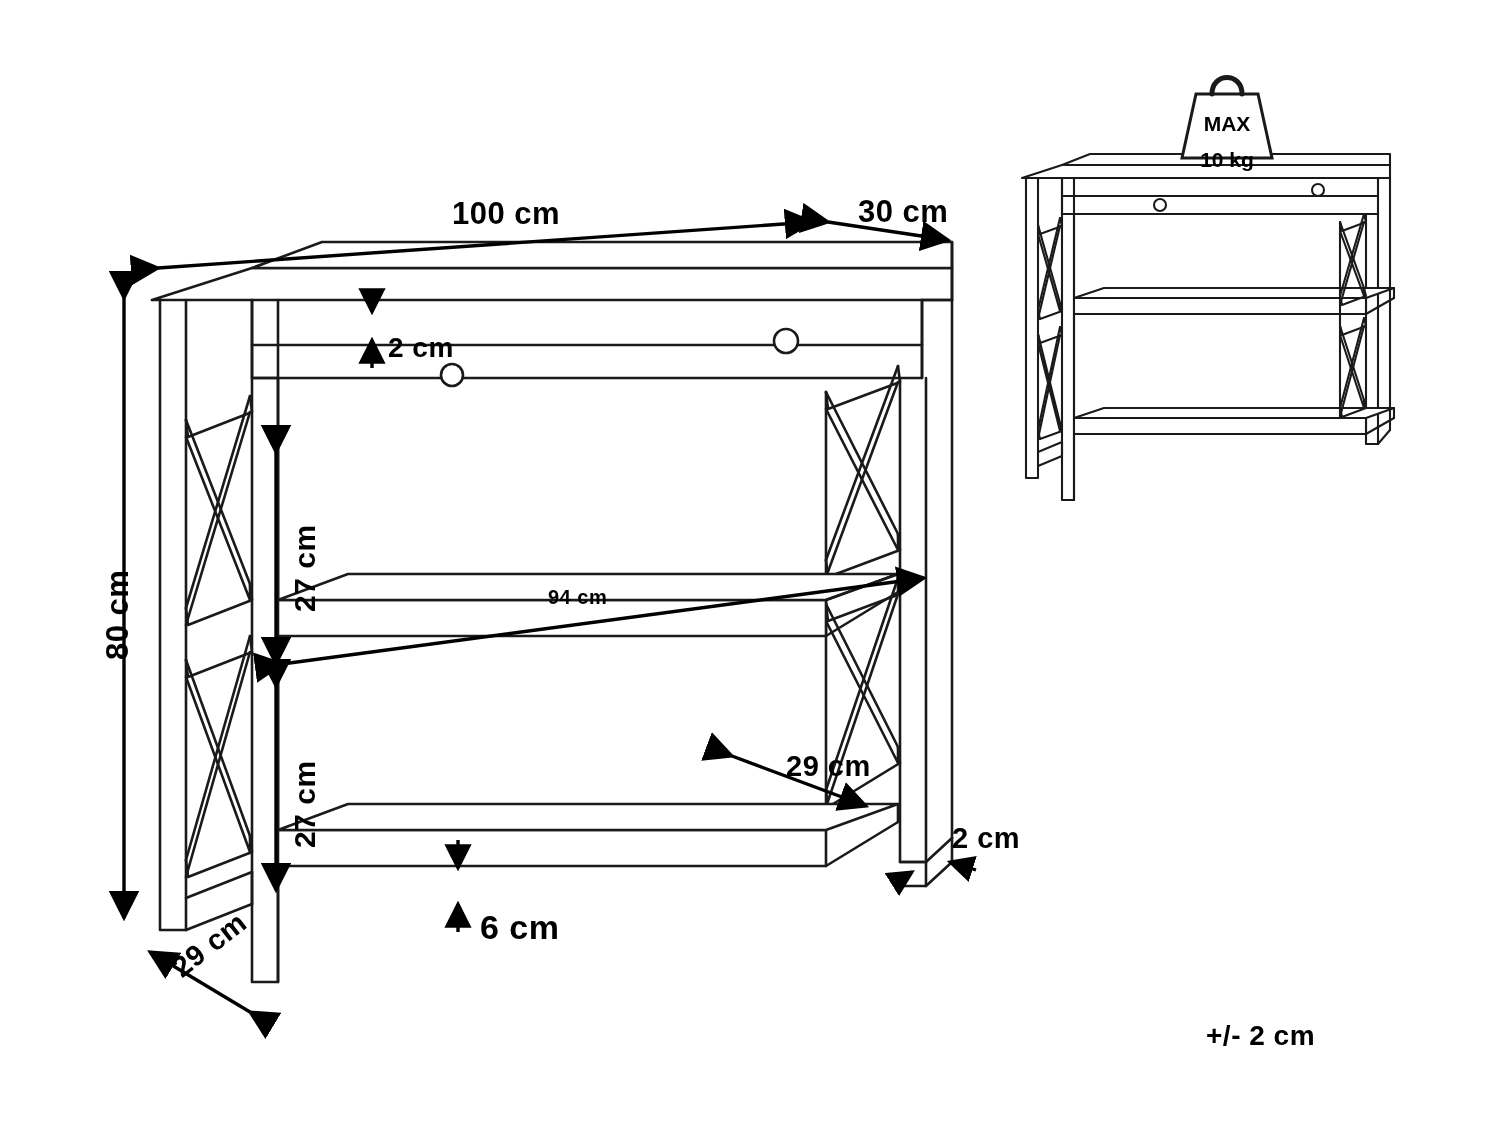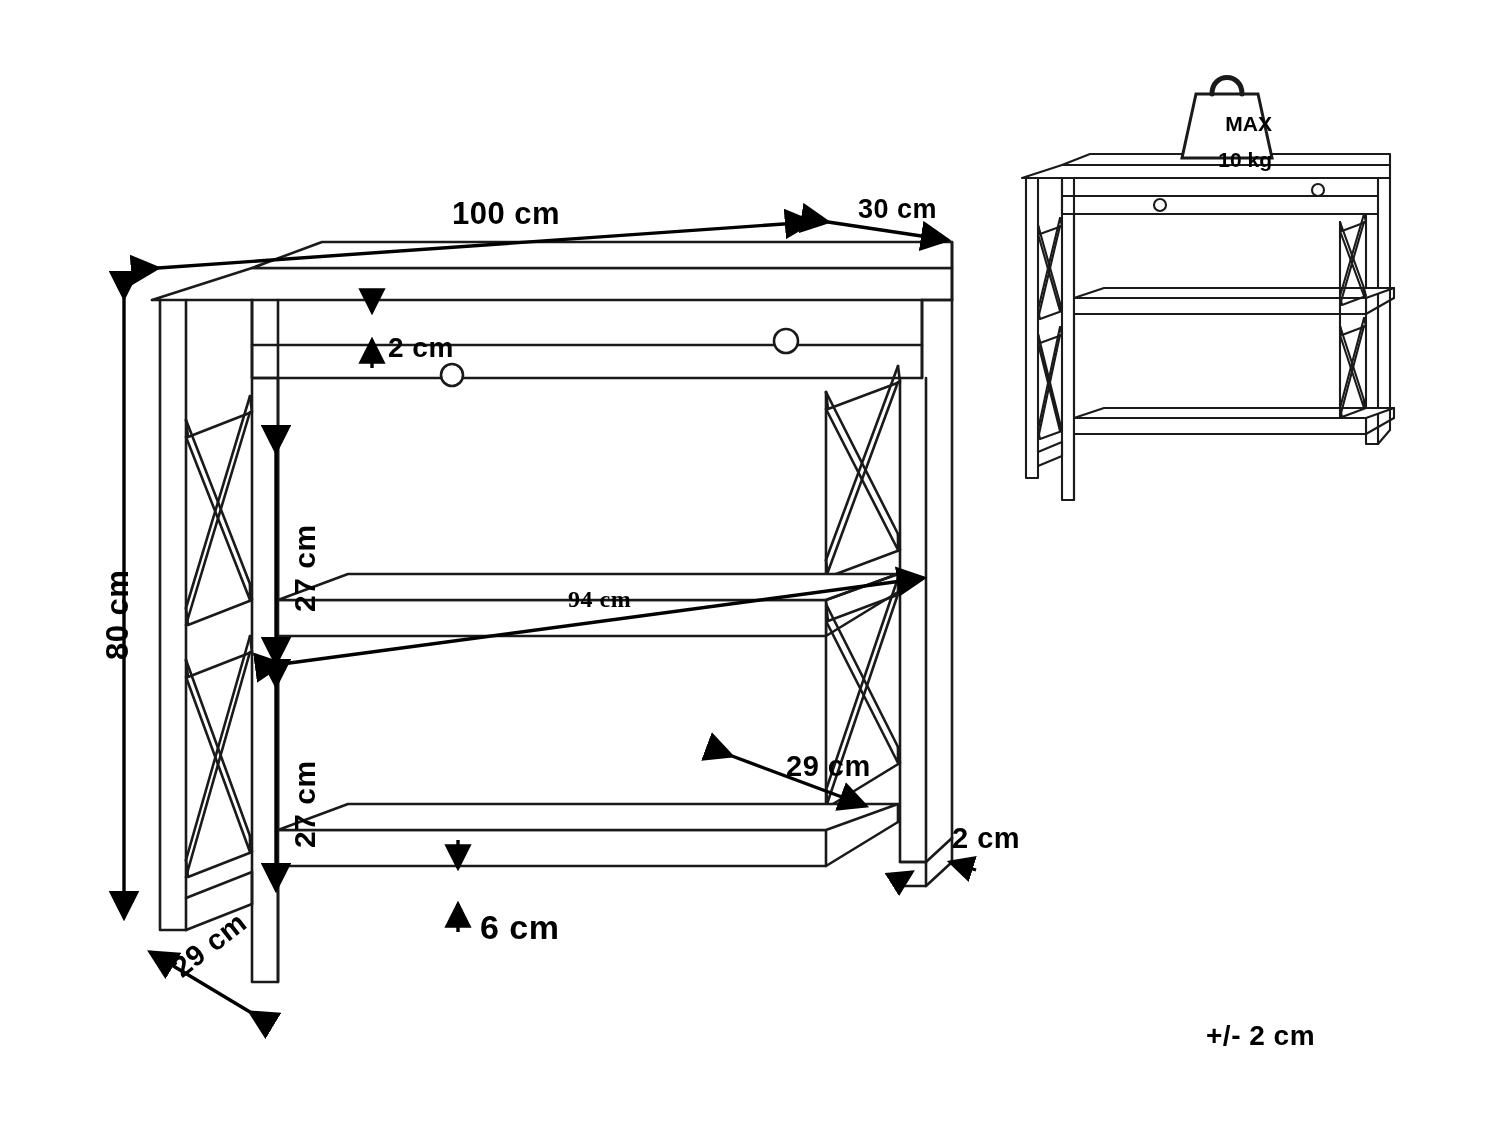--- a/index.html
+++ b/index.html
@@ -34,21 +34,21 @@
   }
   .rot-diag {
     transform: rotate(-38deg);
     transform-origin: left top;
   }
   .tol {
     font-size: 28px;
   }
   .maxload {
     position: absolute;
-    text-align: right;
+    text-align: center;
     font-family: "Liberation Sans", sans-serif;
     font-weight: bold;
     font-size: 21px;
     line-height: 1.12;
     color: #000000;
   }
 </style>
 </head>
 <body>
 
@@ -243,29 +243,29 @@
     </g>
 
     <g>
       <path d="M1182,158 L1196,94 L1258,94 L1272,158 Z" fill="#ffffff" stroke="#1a1a1a" stroke-width="3"></path>
       <path d="M1212,94 C1212,72 1242,72 1242,94" fill="none" stroke="#1a1a1a" stroke-width="5" stroke-linecap="round"></path>
     </g>
   </svg>
 
   <div class="dim-label" style="left:452px; top:196px; font-size:31px;text-align:right;">100 cm</div>
 
-  <div class="dim-label" style="left:858px; top:194px; font-size:27px;">30 cm</div>
+  <div class="dim-label" style="left:858px; top:194px; font-size:31px;">30 cm</div>
 
   <div class="dim-label" style="left:388px; top:332px; font-size:28px;">2 cm</div>
 
   <div class="dim-label rot90" style="left:100px; top:660px; font-size:31px;">80 cm</div>
 
   <div class="dim-label rot90" style="left:288px; top:612px; font-size:30px;">27 cm</div>
 
-  <div class="dim-label" style="left:568px; top:586px; font-size:24px;font-family:Liberation Serif, serif;">94 cm</div>
+  <div class="dim-label" style="left:548px; top:586px; font-size:20px;">94 cm</div>
 
   <div class="dim-label rot90" style="left:288px; top:848px; font-size:30px;">27 cm</div>
 
   <div class="dim-label" style="left:786px; top:750px; font-size:29px;">29 cm</div>
 
   <div class="dim-label" style="left:952px; top:822px; font-size:29px;">2 cm</div>
 
   <div class="dim-label" style="left:480px; top:908px; font-size:34px;">6 cm</div>
 
   <div class="dim-label rot-diag" style="left:166px; top:958px; font-size:29px;">29 cm</div>

